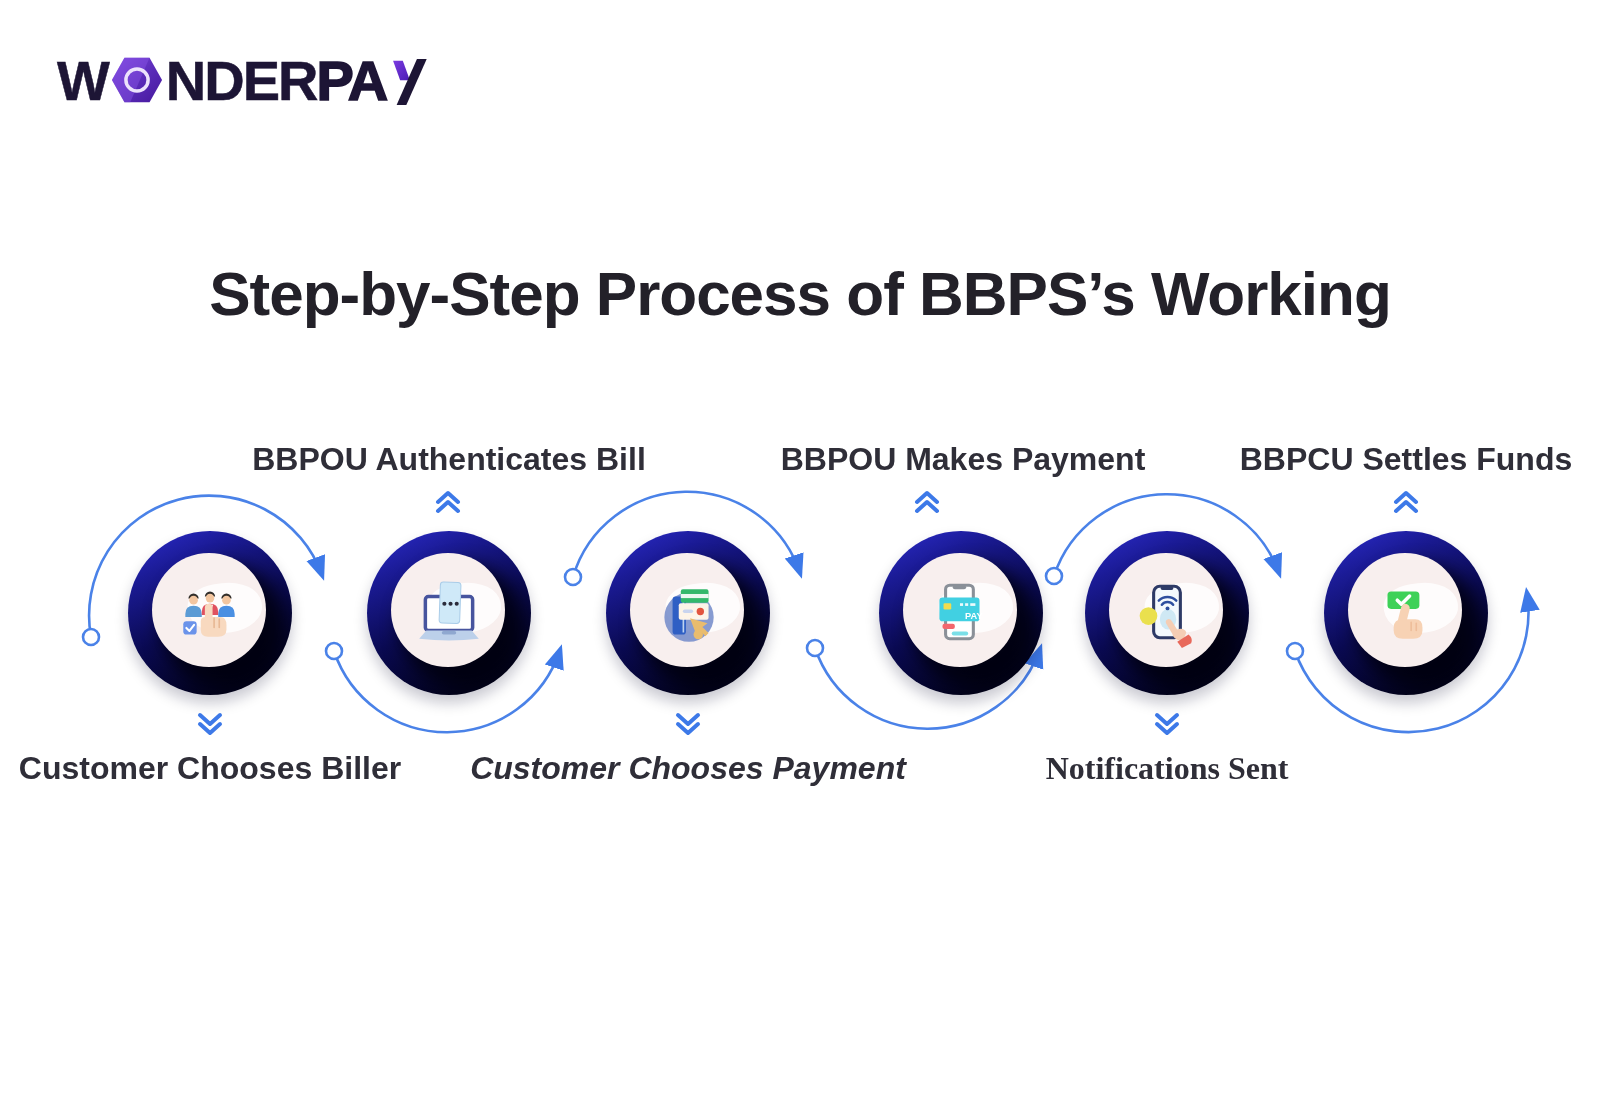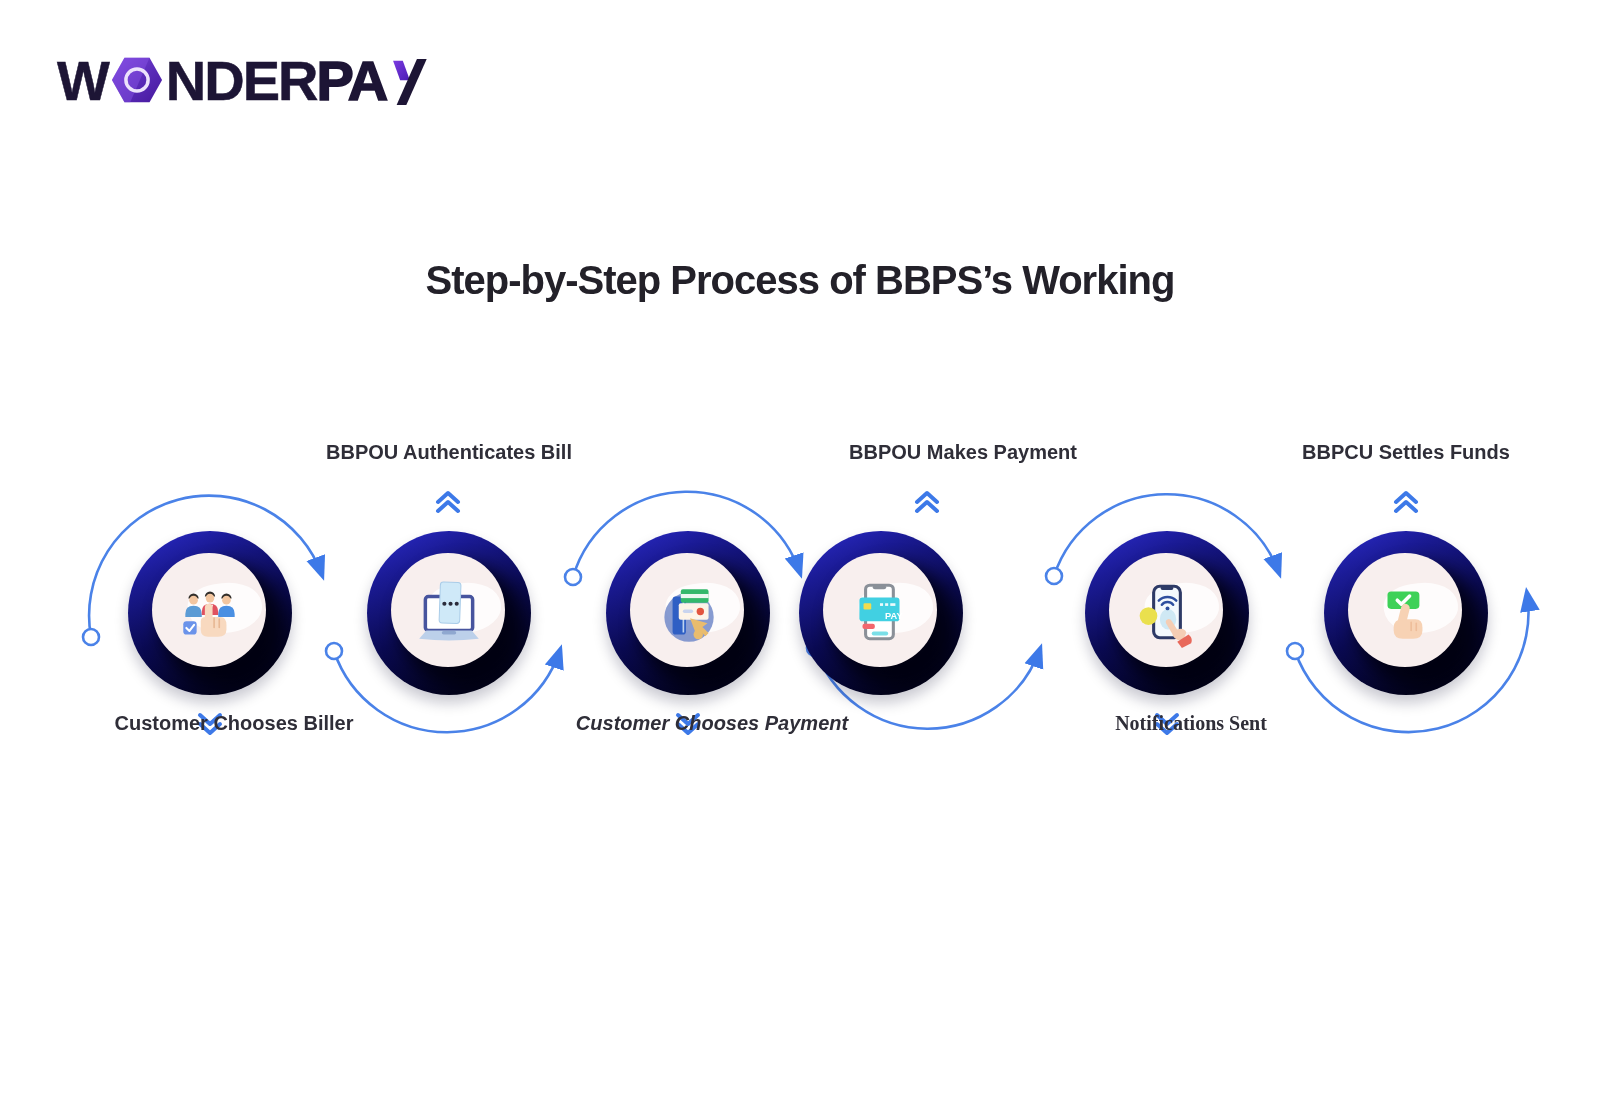--- a/index.html
+++ b/index.html
@@ -12,21 +12,21 @@
   
   .logo { position:absolute; left:57px; top:44px; height:72px; display:flex; align-items:center; }
   .logo-word { font-size:56px; font-weight:800; color:#1d1535; letter-spacing:-2px; -webkit-text-stroke:0.5px #1d1535; }
   .logo-word.heavy { -webkit-text-stroke:1.6px #1d1535; }
   .logo-hex { width:54px; height:50px; margin:0 2px; }
   .logo-y { width:42px; height:46px; margin-left:2px; margin-top:4px; }
 
   
   .title {
     position:absolute; left:0; right:0; top:258px; text-align:center;
-    font-size:40px; font-weight:800; color:#232129; letter-spacing:-1px;
+    font-size:62px; font-weight:800; color:#232129; letter-spacing:-1px;
   }
 
   
   .flow-svg { position:absolute; left:0; top:0; width:1600px; height:1099px; pointer-events:none; }
 
   
   .circle-outer {
     position:absolute; top:531px; width:164px; height:164px; border-radius:50%;
     background:linear-gradient(155deg, #2d2dd0 0%, #1b1b96 22%, #0a0a52 52%, #02021c 85%);
     overflow:hidden; box-shadow:0 8px 14px rgba(10,10,45,.22);
@@ -38,24 +38,24 @@
   }
   .blob {
     position:absolute; left:36px; top:30px; width:74px; height:50px; background:#ffffff;
     opacity:.8; border-radius:48% 60% 55% 65%; transform:rotate(-8deg);
   }
   .step-icon { position:absolute; left:45px; top:45px; width:74px; height:74px; }
 
   
   .step-label {
     position:absolute; transform:translateX(-50%); white-space:nowrap;
-    font-size:20px; font-weight:700; color:#2f2e38; letter-spacing:0;
+    font-size:32px; font-weight:700; color:#2f2e38; letter-spacing:0;
   }
   .label-top { top:441px; }
-  .label-bottom { top:712px;margin-left:24px; }
+  .label-bottom { top:750px; }
 </style>
 </head>
 <body>
 
 <div class="page">
 
   <div class="logo">
     <span class="logo-word">W</span>
     <svg class="logo-hex" viewBox="0 0 56 50">
       <defs>
@@ -173,21 +173,21 @@
       <rect x="29" y="13" width="27" height="13" rx="2" fill="#34b86b"></rect>
       <rect x="29" y="17.5" width="27" height="4" fill="#ffffff" opacity="0.9"></rect>
       <rect x="27" y="26.5" width="29" height="16" rx="2" fill="#fdf4e8"></rect>
       <rect x="31" y="32.5" width="10" height="3.4" rx="1.7" fill="#c9d4ee"></rect>
       <circle cx="48" cy="34.5" r="3.6" fill="#e2543e"></circle>
       <path d="M38 41 L44 57 L47 52.5 L53 58.5 L56 55.5 L50 49.5 L55 46 Z" fill="#e9bc6e"></path>
       <circle cx="46" cy="57" r="4.6" fill="#e9bc6e"></circle>
     </svg>
   </div>
 
-  <div class="circle-outer" style="left:799px;">
+  <div class="circle-outer" style="left:879px;">
     <div class="circle-inner">
       <div class="blob"></div>
     </div>
     <svg class="step-icon" viewBox="0 0 72 72">
       <rect x="21" y="9" width="27" height="52" rx="4" fill="#ffffff" stroke="#8a9098" stroke-width="3"></rect>
       <rect x="28" y="9" width="13" height="4" rx="2" fill="#8a9098"></rect>
       <rect x="15" y="21" width="39" height="23" rx="3" fill="#41d0e2"></rect>
       <rect x="19" y="26.5" width="7.5" height="6" rx="1.2" fill="#f2dc4e"></rect>
       <rect x="35" y="26.5" width="3" height="2.6" fill="#ffffff" opacity="0.9"></rect>
       <rect x="40" y="26.5" width="3" height="2.6" fill="#ffffff" opacity="0.9"></rect>

